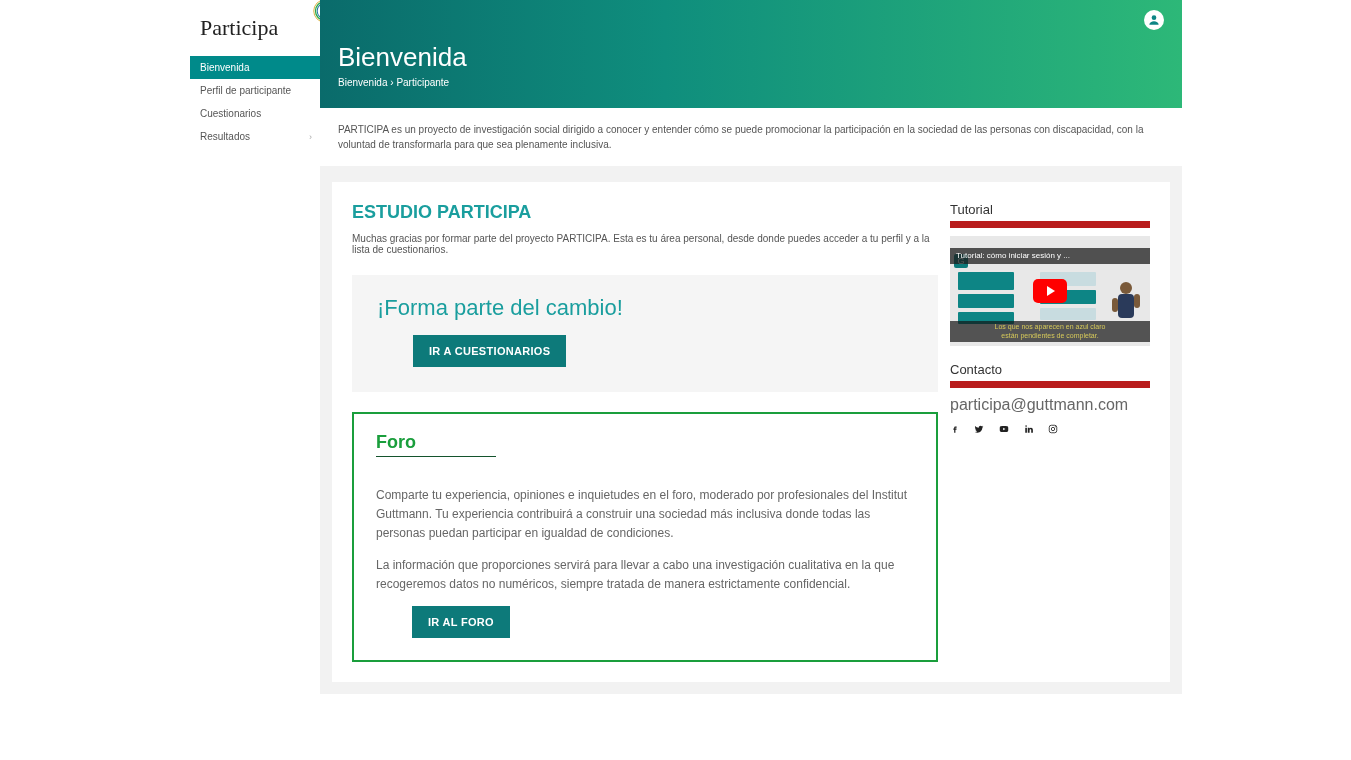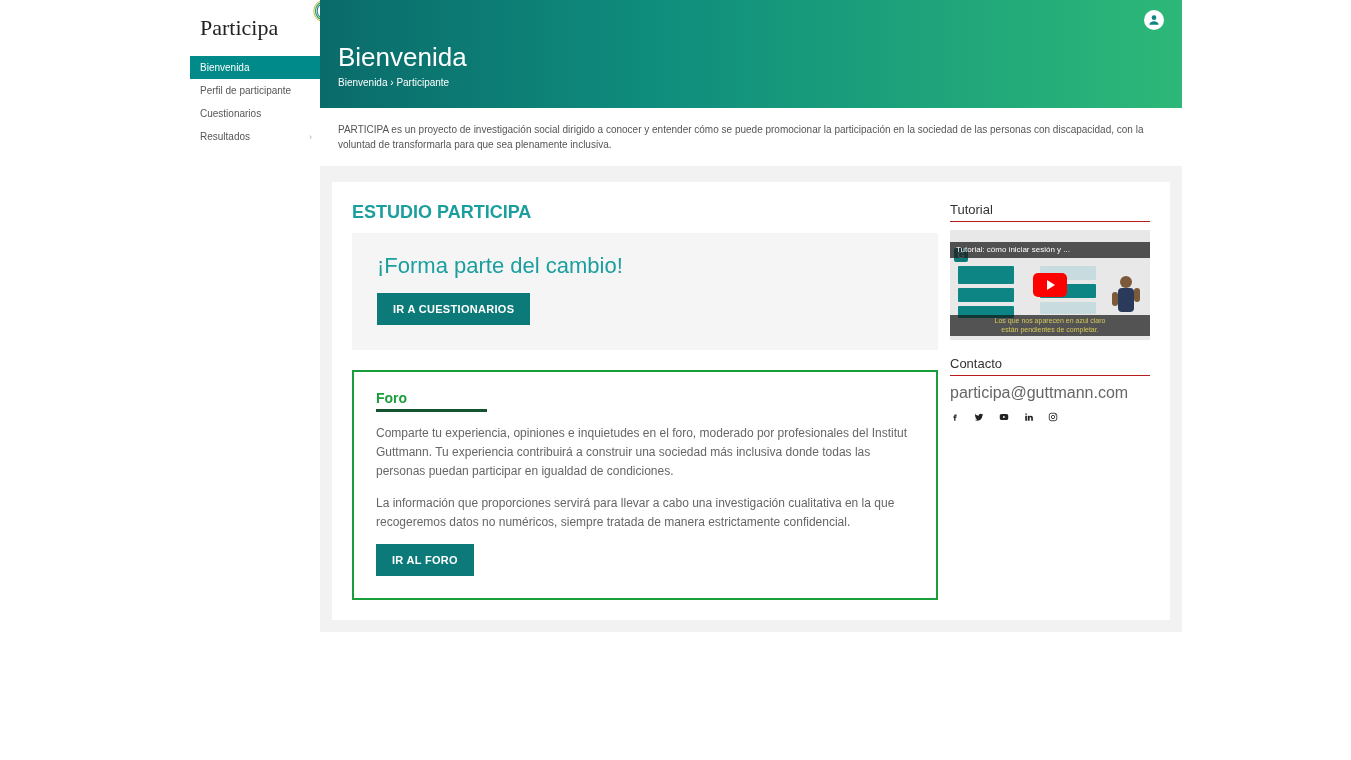--- a/index.html
+++ b/index.html
@@ -159,45 +159,46 @@
   .btn {
     display: inline-block;
     background: #0d7a7a;
     color: #fff;
     padding: 10px 16px;
     font-size: 11px;
     font-weight: 600;
     border: none;
     cursor: pointer;
     letter-spacing: 0.3px;
+    margin-left: 36px;
   }
   .foro-box {
     border: 2px solid #1a9e3c;
     padding: 18px 22px 22px 22px;
   }
   .foro-title {
     color: #1a9e3c;
-    font-size: 14px;
+    font-size: 18px;
     font-weight: 600;
-    border-bottom: 3px solid #14532d;
+    border-bottom: 1px solid #14532d;
     display: inline-block;
     padding-bottom: 3px;
     padding-right: 80px;
-    margin-bottom: 12px;
+    margin-bottom: 29px;
   }
   .foro-text {
     font-size: 12px;
     color: #666;
     line-height: 1.6;
     margin-bottom: 12px;
   }
   .right-title {
     font-size: 13px;
     color: #333;
-    border-bottom: 1px solid #b91c1c;
+    border-bottom: 7px solid #b91c1c;
     padding-bottom: 4px;
     margin-bottom: 8px;
   }
   .video-thumb {
     width: 100%;
     height: 110px;
     background: #3d7b8a;
     position: relative;
     margin-bottom: 16px;
     overflow: hidden;
@@ -335,20 +336,21 @@
       </div>
     </div>
 
     <div class="intro-card">
       <p>PARTICIPA es un proyecto de investigación social dirigido a conocer y entender cómo se puede promocionar la participación en la sociedad de las personas con discapacidad, con la voluntad de transformarla para que sea plenamente inclusiva.</p>
     </div>
 
     <div class="content-card">
       <div class="content-left">
         <h2 class="section-title">ESTUDIO PARTICIPA</h2>
+        <p class="section-intro">Muchas gracias por formar parte del proyecto PARTICIPA. Esta es tu área personal, desde donde puedes acceder a tu perfil y a la lista de cuestionarios.</p>
 
         <div class="cta-box">
           <h3 class="cta-title">¡Forma parte del cambio!</h3>
           <button class="btn">IR A CUESTIONARIOS</button>
         </div>
 
         <div class="foro-box">
           <div class="foro-title">Foro</div>
           <p class="foro-text">Comparte tu experiencia, opiniones e inquietudes en el foro, moderado por profesionales del Institut Guttmann. Tu experiencia contribuirá a construir una sociedad más inclusiva donde todas las personas puedan participar en igualdad de condiciones.</p>
           <p class="foro-text">La información que proporciones servirá para llevar a cabo una investigación cualitativa en la que recogeremos datos no numéricos, siempre tratada de manera estrictamente confidencial.</p>

